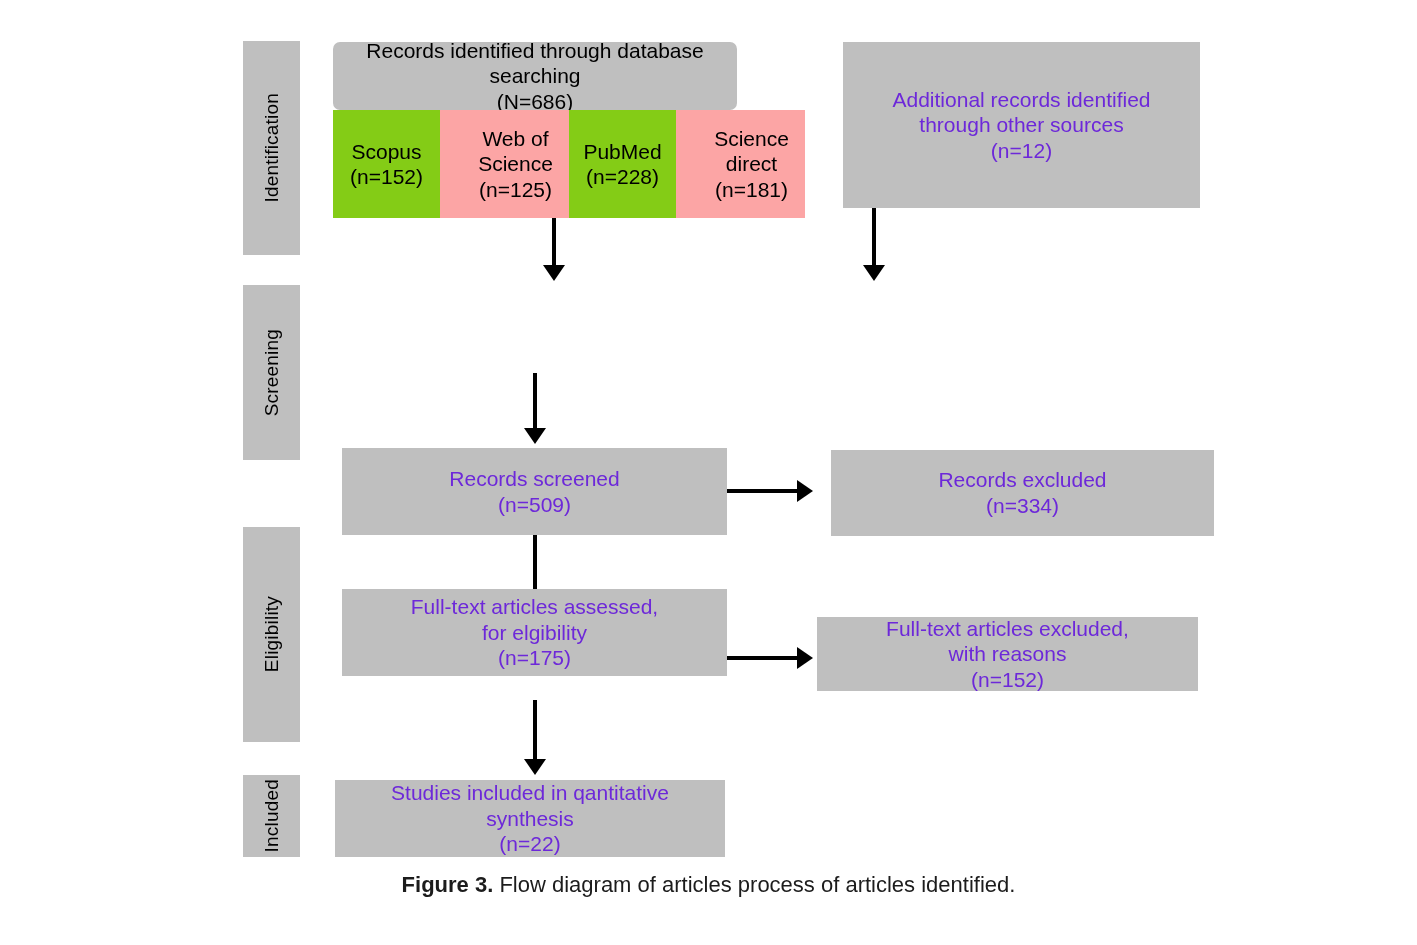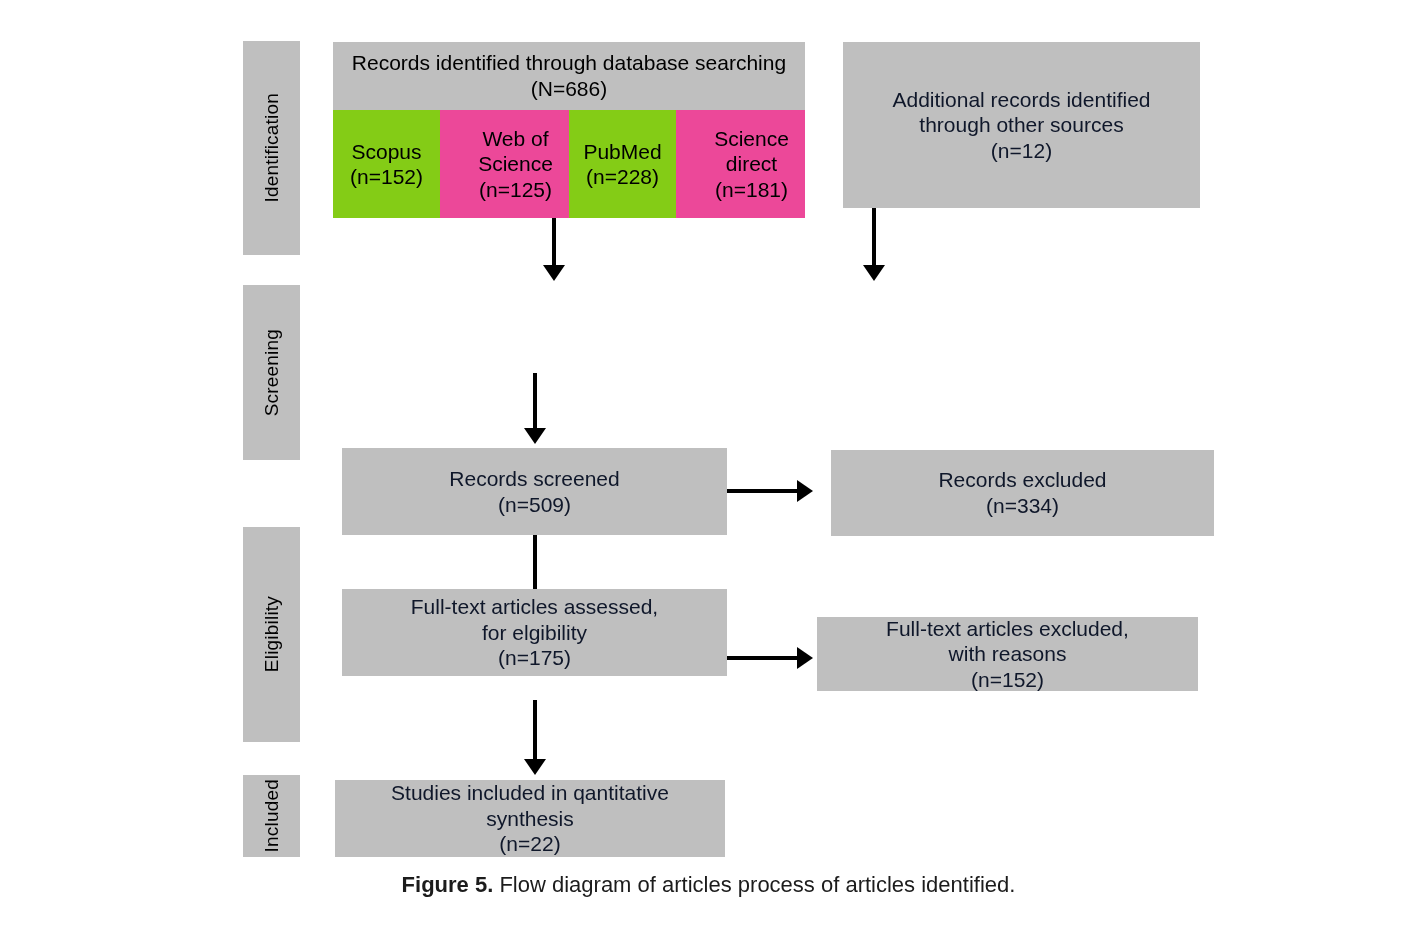--- a/index.html
+++ b/index.html
@@ -39,44 +39,45 @@
   
   .box {
     position: absolute;
     background: #bfbfbf;
     display: flex;
     align-items: center;
     justify-content: center;
     text-align: center;
     font-size: 21px;
     line-height: 1.22;
-    color: #0f172a;
+    color: #6d28d9;
     box-sizing: border-box;
     padding: 10px 8px;
   }
   .box .box-text { display: block; width: 100%; }
 
   
   #identification-group {
     position: absolute;
   }
   #db-header {
     position: absolute;
     left: 0;
     top: 0;
-    width: 472px;
+    width: 404px;
     height: 68px;
     background: #bfbfbf;
     display: flex;
     align-items: center;
     justify-content: center;
     text-align: center;
     font-size: 21px;
     line-height: 1.22;
     box-sizing: border-box;
+    border-radius: 7px;
   }
   #db-sources {
     position: absolute;
     left: 0;
     top: 68px;
     width: 472px;
     height: 108px;
     display: flex;
   }
   .db-cell {
@@ -84,21 +85,21 @@
     display: flex;
     align-items: center;
     justify-content: center;
     text-align: center;
     font-size: 21px;
     line-height: 1.2;
     box-sizing: border-box;
     padding: 0 2px;
   }
   .db-cell.light  { background: #84cc16; }
-  .db-cell.dark   { background: #ec4899; padding-left: 24px; }
+  .db-cell.dark   { background: #fca5a5; padding-left: 24px; }
 
   
   .v-line {
     position: absolute;
     width: 4px;
     background: #000;
   }
   .v-arrowhead {
     position: absolute;
     width: 0; height: 0;
@@ -216,17 +217,17 @@
   </div>
 
   <div class="v-line" style="left:533px; top:700px; height:63px;"></div>
   <div class="v-arrowhead" style="left:524px; top:759px;"></div>
 
   <div class="box" style="left:335px; top:780px; width:390px; height:77px;">
     <span class="box-text">Studies included in qantitative<br>synthesis<br>(n=22)</span>
   </div>
 
   <div id="caption">
-    <span class="cap-label">Figure 5.</span>
+    <span class="cap-label">Figure 3.</span>
     <span>Flow diagram of articles process of articles identified.</span>
   </div>
 
 </div>
 
 </body></html>

